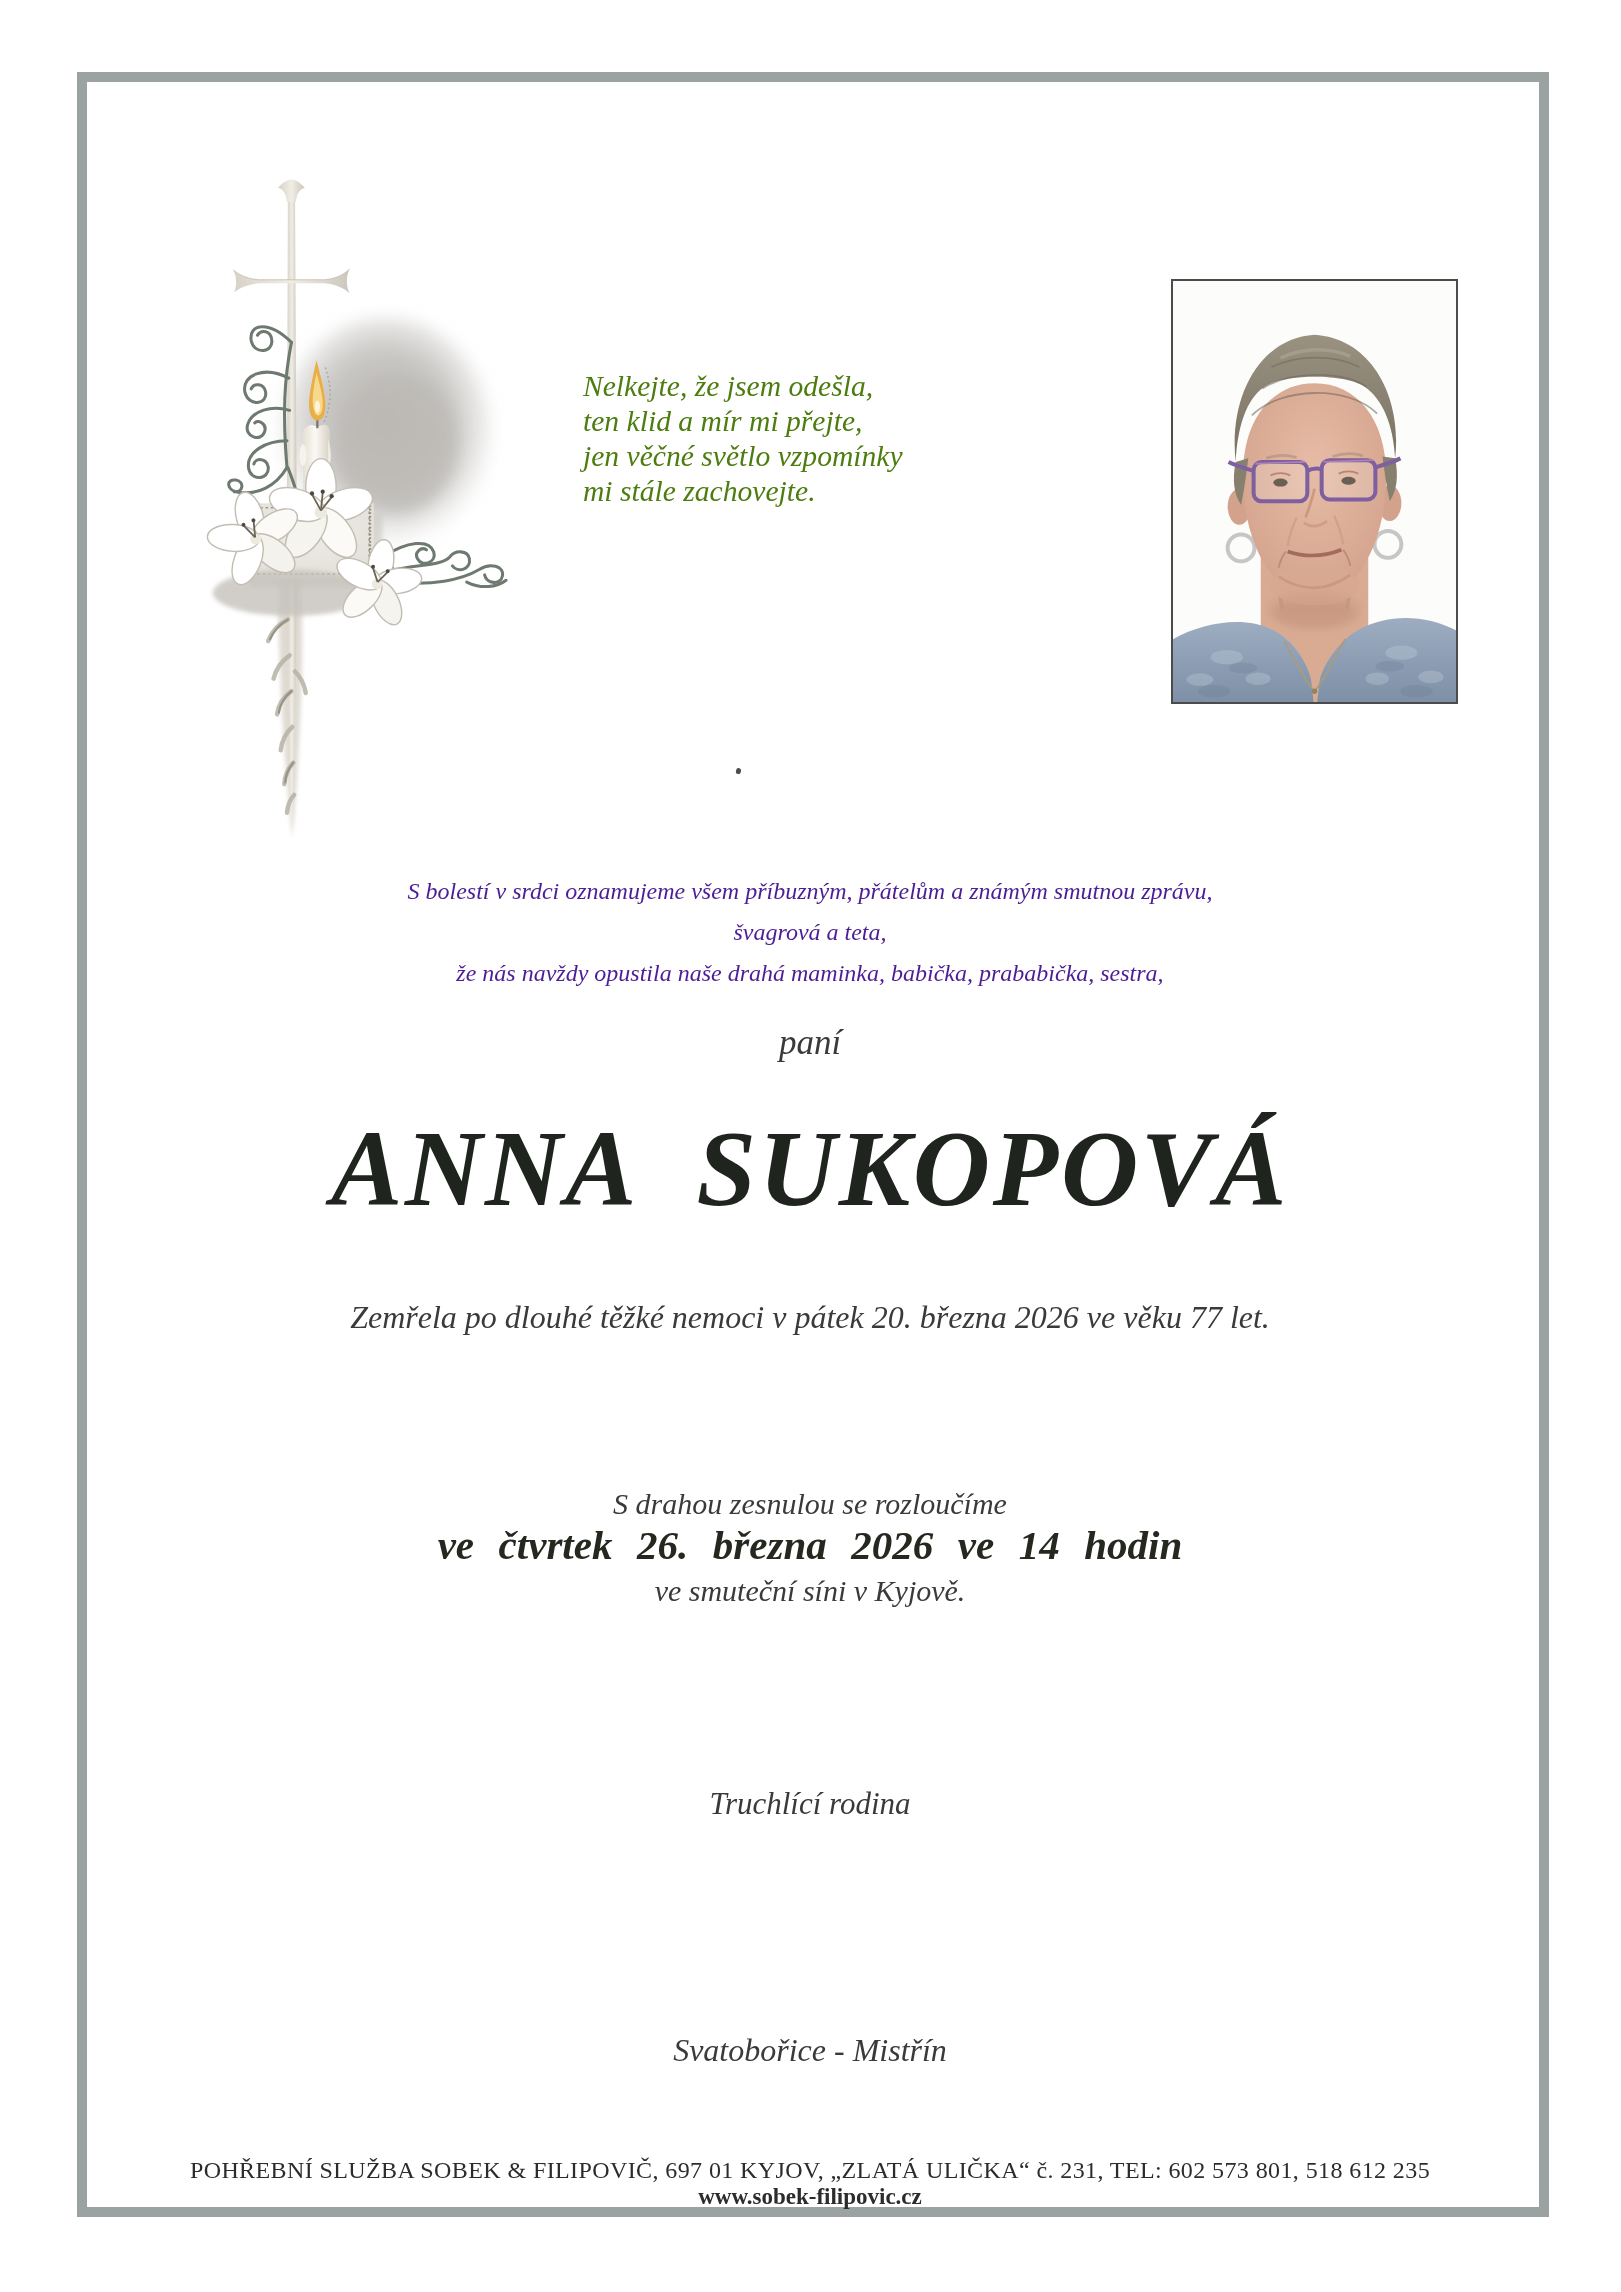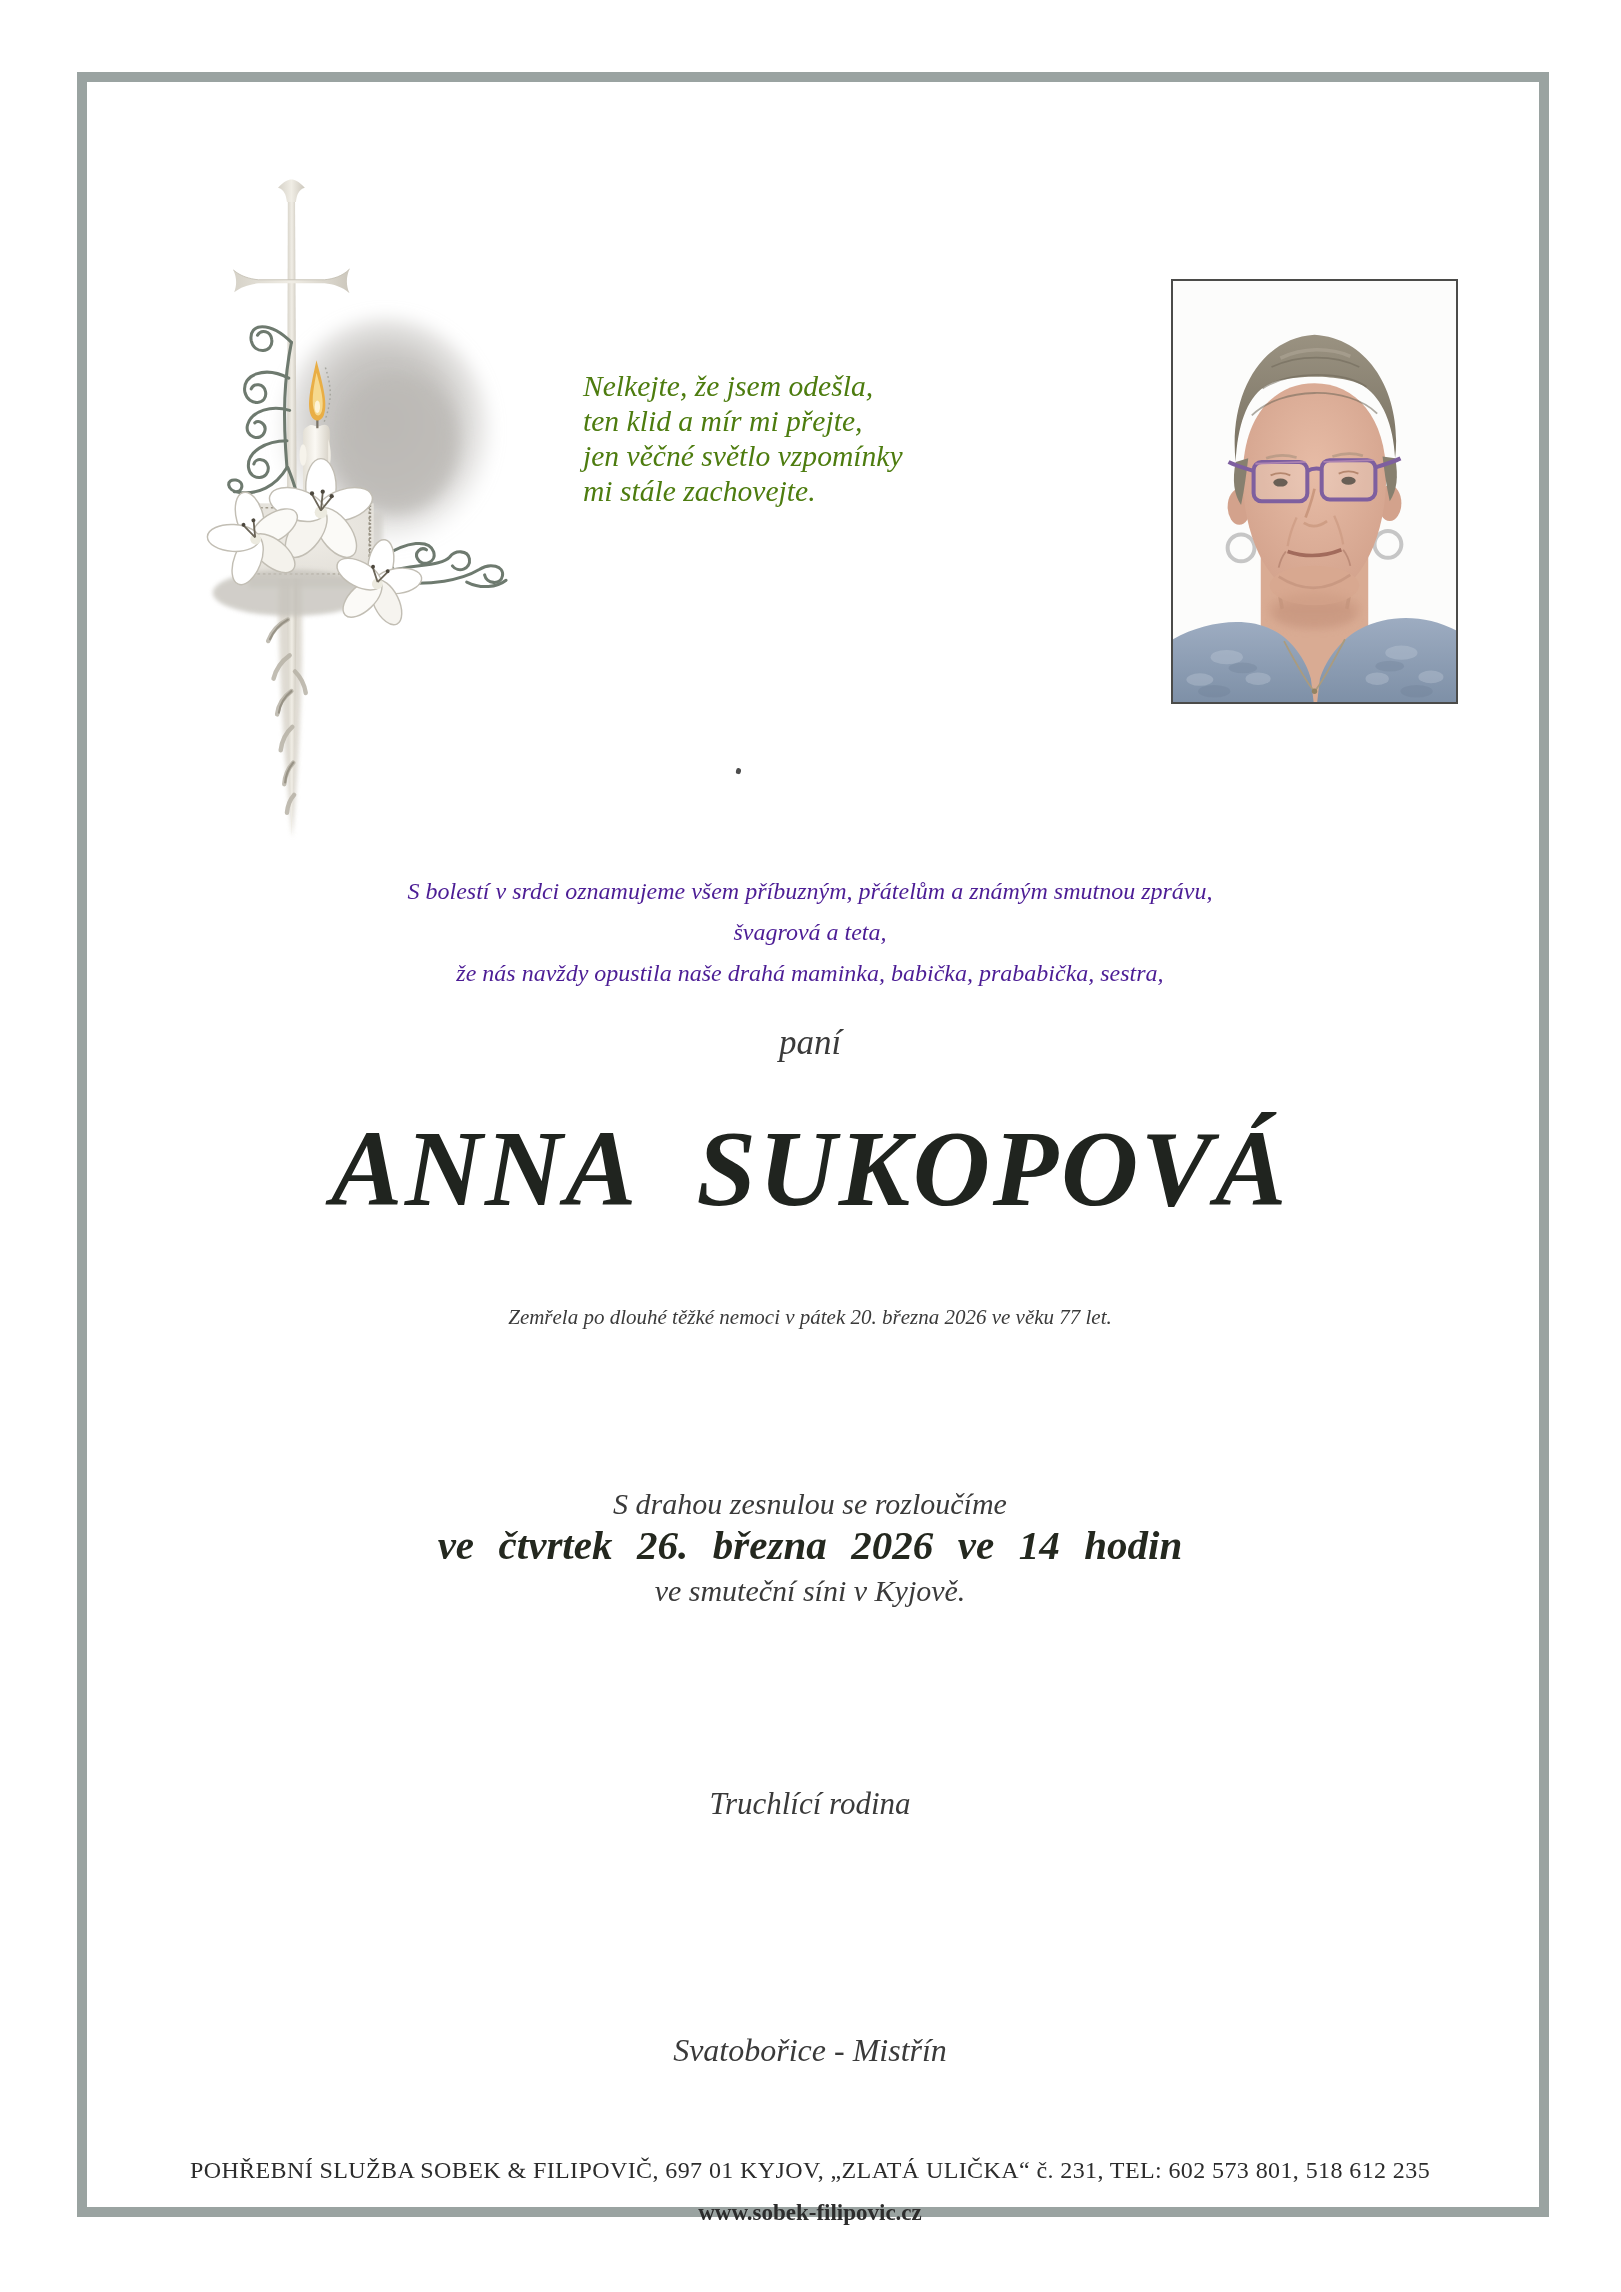--- a/index.html
+++ b/index.html
@@ -4,28 +4,28 @@
 <style>
   html,body{margin:0;padding:0;background:#ffffff;}
   body{width:1621px;height:2293px;position:relative;font-family:"Liberation Serif","DejaVu Serif",serif;color:#3a3a3a;}
   .abs{position:absolute;}
   .ctr{left:83px;width:1454px;text-align:center;}
   .frame{left:77px;top:72px;width:1472px;height:2145px;border:10.7px solid #9aa3a1;box-sizing:border-box;}
   .poem{left:583px;top:369px;font-style:italic;font-size:29.6px;line-height:35px;color:#4d7c0f;}
   .announce{top:871px;font-style:italic;font-size:24px;line-height:41px;color:#4c1d95;}
   .salutation{top:1023px;font-style:italic;font-size:35px;line-height:39px;}
   .name{top:1111px;font-style:italic;font-weight:bold;font-size:107px;line-height:116px;letter-spacing:2.7px;word-spacing:34px;color:#20241f;}
-  .death{top:1297px;font-style:italic;font-size:21px;line-height:41px;}
+  .death{top:1297px;font-style:italic;font-size:32px;line-height:41px;}
   .fw1{top:1484px;font-style:italic;font-size:30px;line-height:39px;}
   .fw2{top:1517px;font-style:italic;font-weight:bold;font-size:41px;line-height:56px;word-spacing:14.3px;color:#24281f;}
   .fw3{top:1571px;font-style:italic;font-size:30px;line-height:39px;}
   .mourners{top:1784px;font-style:italic;font-size:31px;line-height:39px;}
   .residence{top:2031px;font-style:italic;font-size:32px;line-height:39px;}
   .foot1{top:2156px;font-weight:normal;font-size:24px;line-height:29px;color:#2c2c2c;letter-spacing:0.4px;}
-  .foot2{top:2183px;font-weight:bold;font-size:23px;line-height:27px;color:#2c2c2c;margin-top:16px;}
+  .foot2{top:2183px;font-weight:bold;font-size:23px;line-height:27px;color:#2c2c2c;}
   .photo{left:1171px;top:279px;width:283px;height:421px;border:2.7px solid #4b4b49;background:#fcfcfb;box-sizing:content-box;}
   .decor{left:202px;top:170px;width:313px;height:681px;}
   .dot{left:736px;top:768px;width:4.5px;height:6.3px;background:#4d4d4d;border-radius:50% 60% 50% 40%;transform:rotate(12deg);}
 </style>
 </head>
 <body>
 
 <div class="abs frame"></div>
 
 <div class="abs decor">

